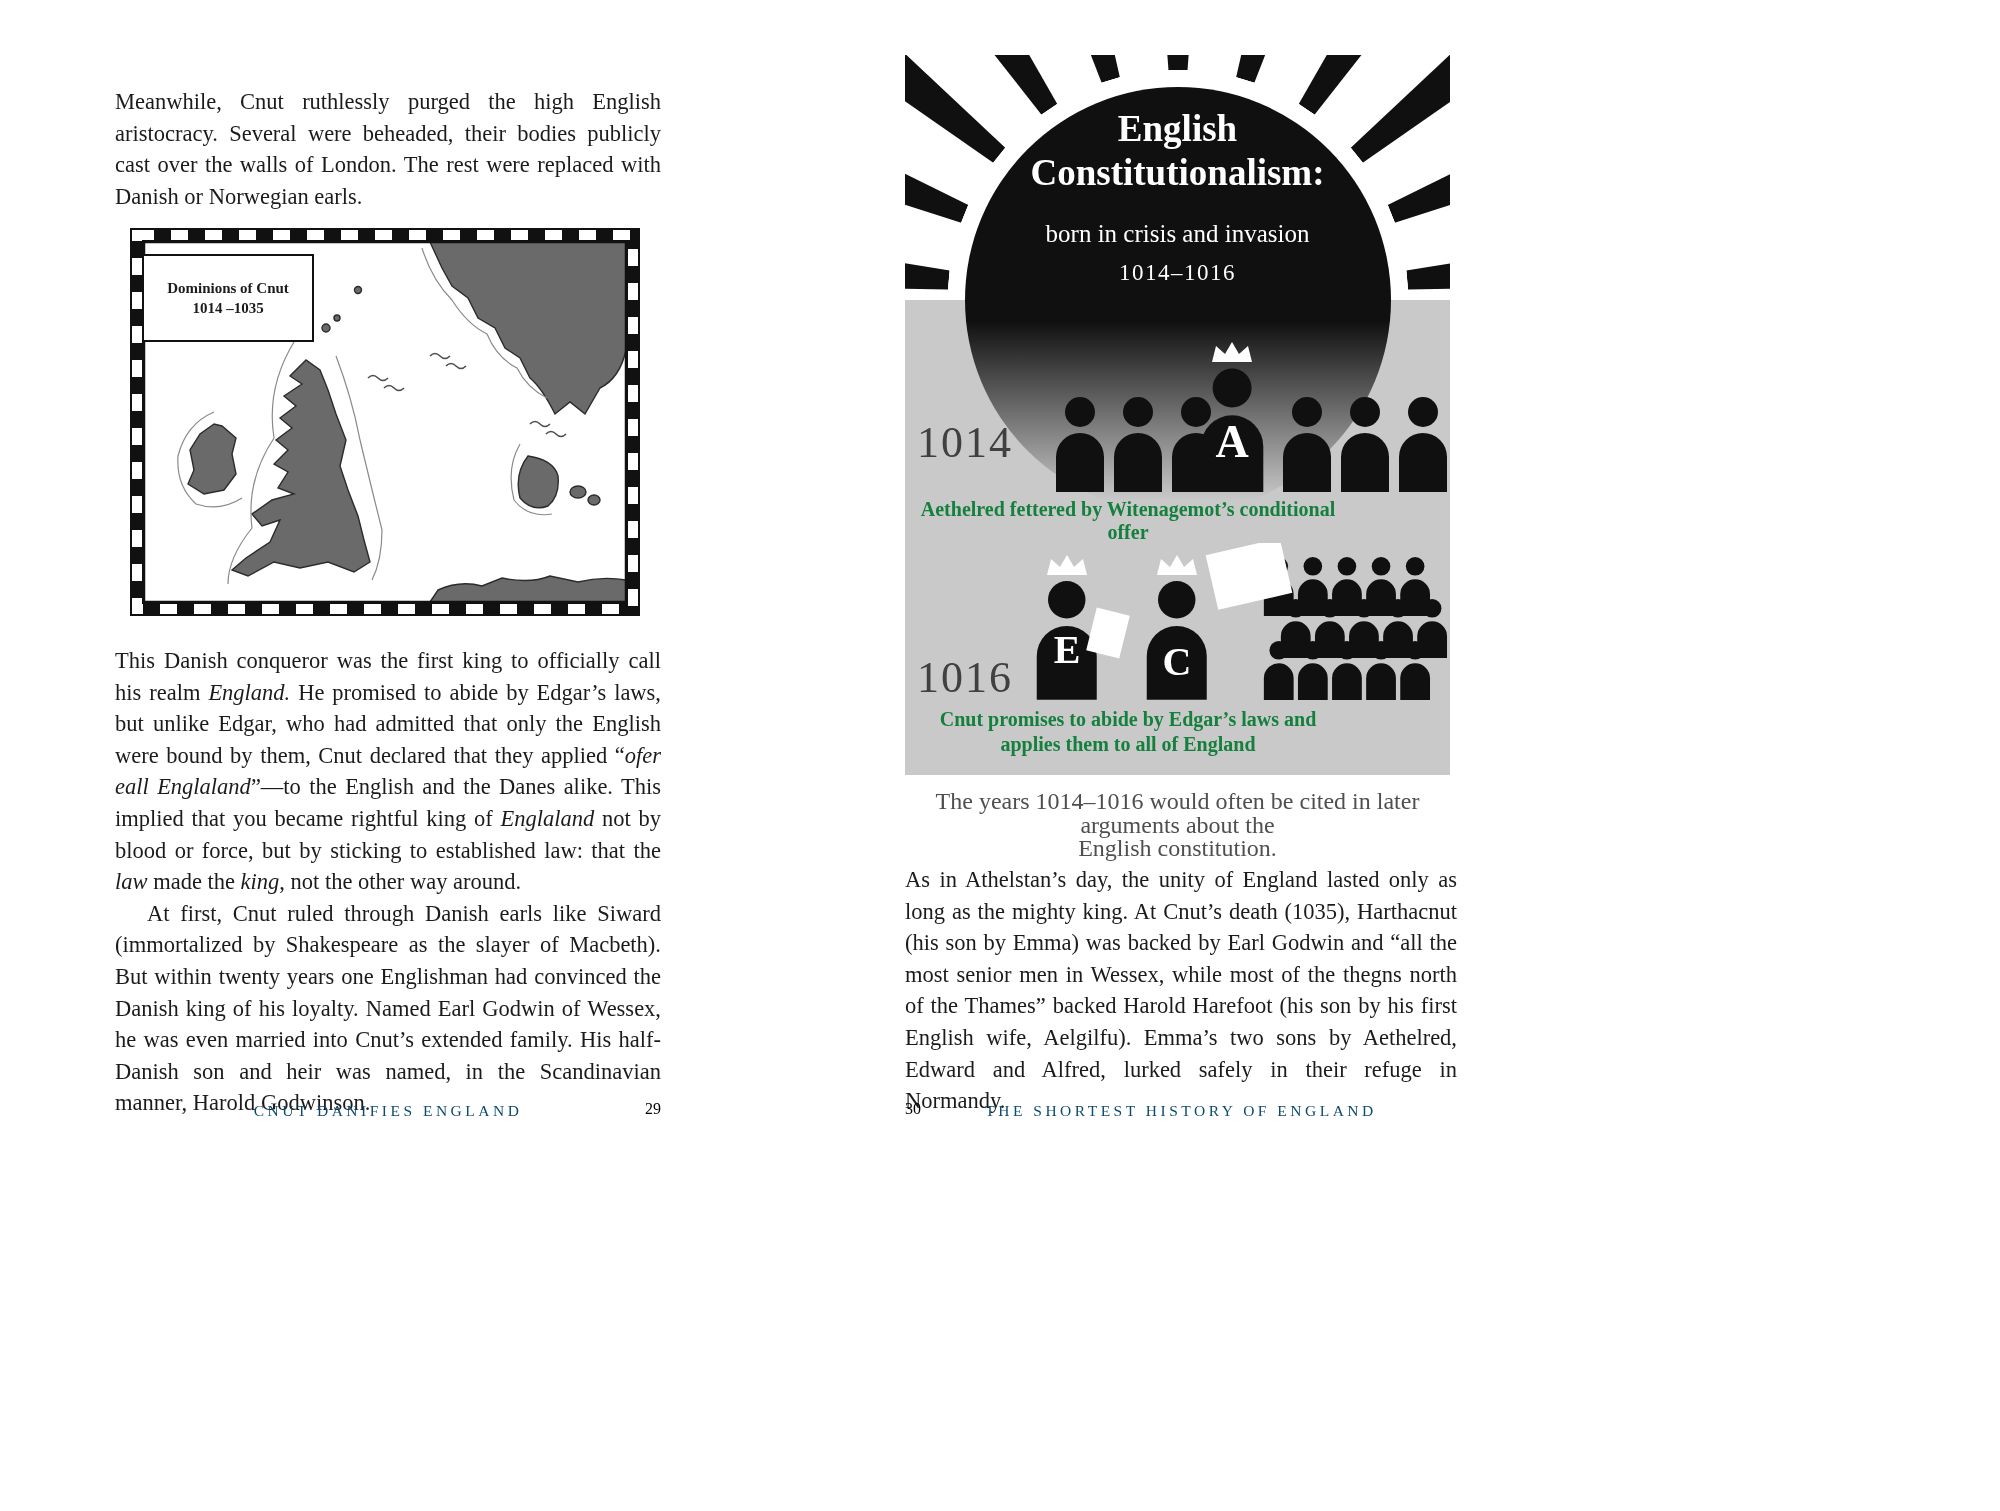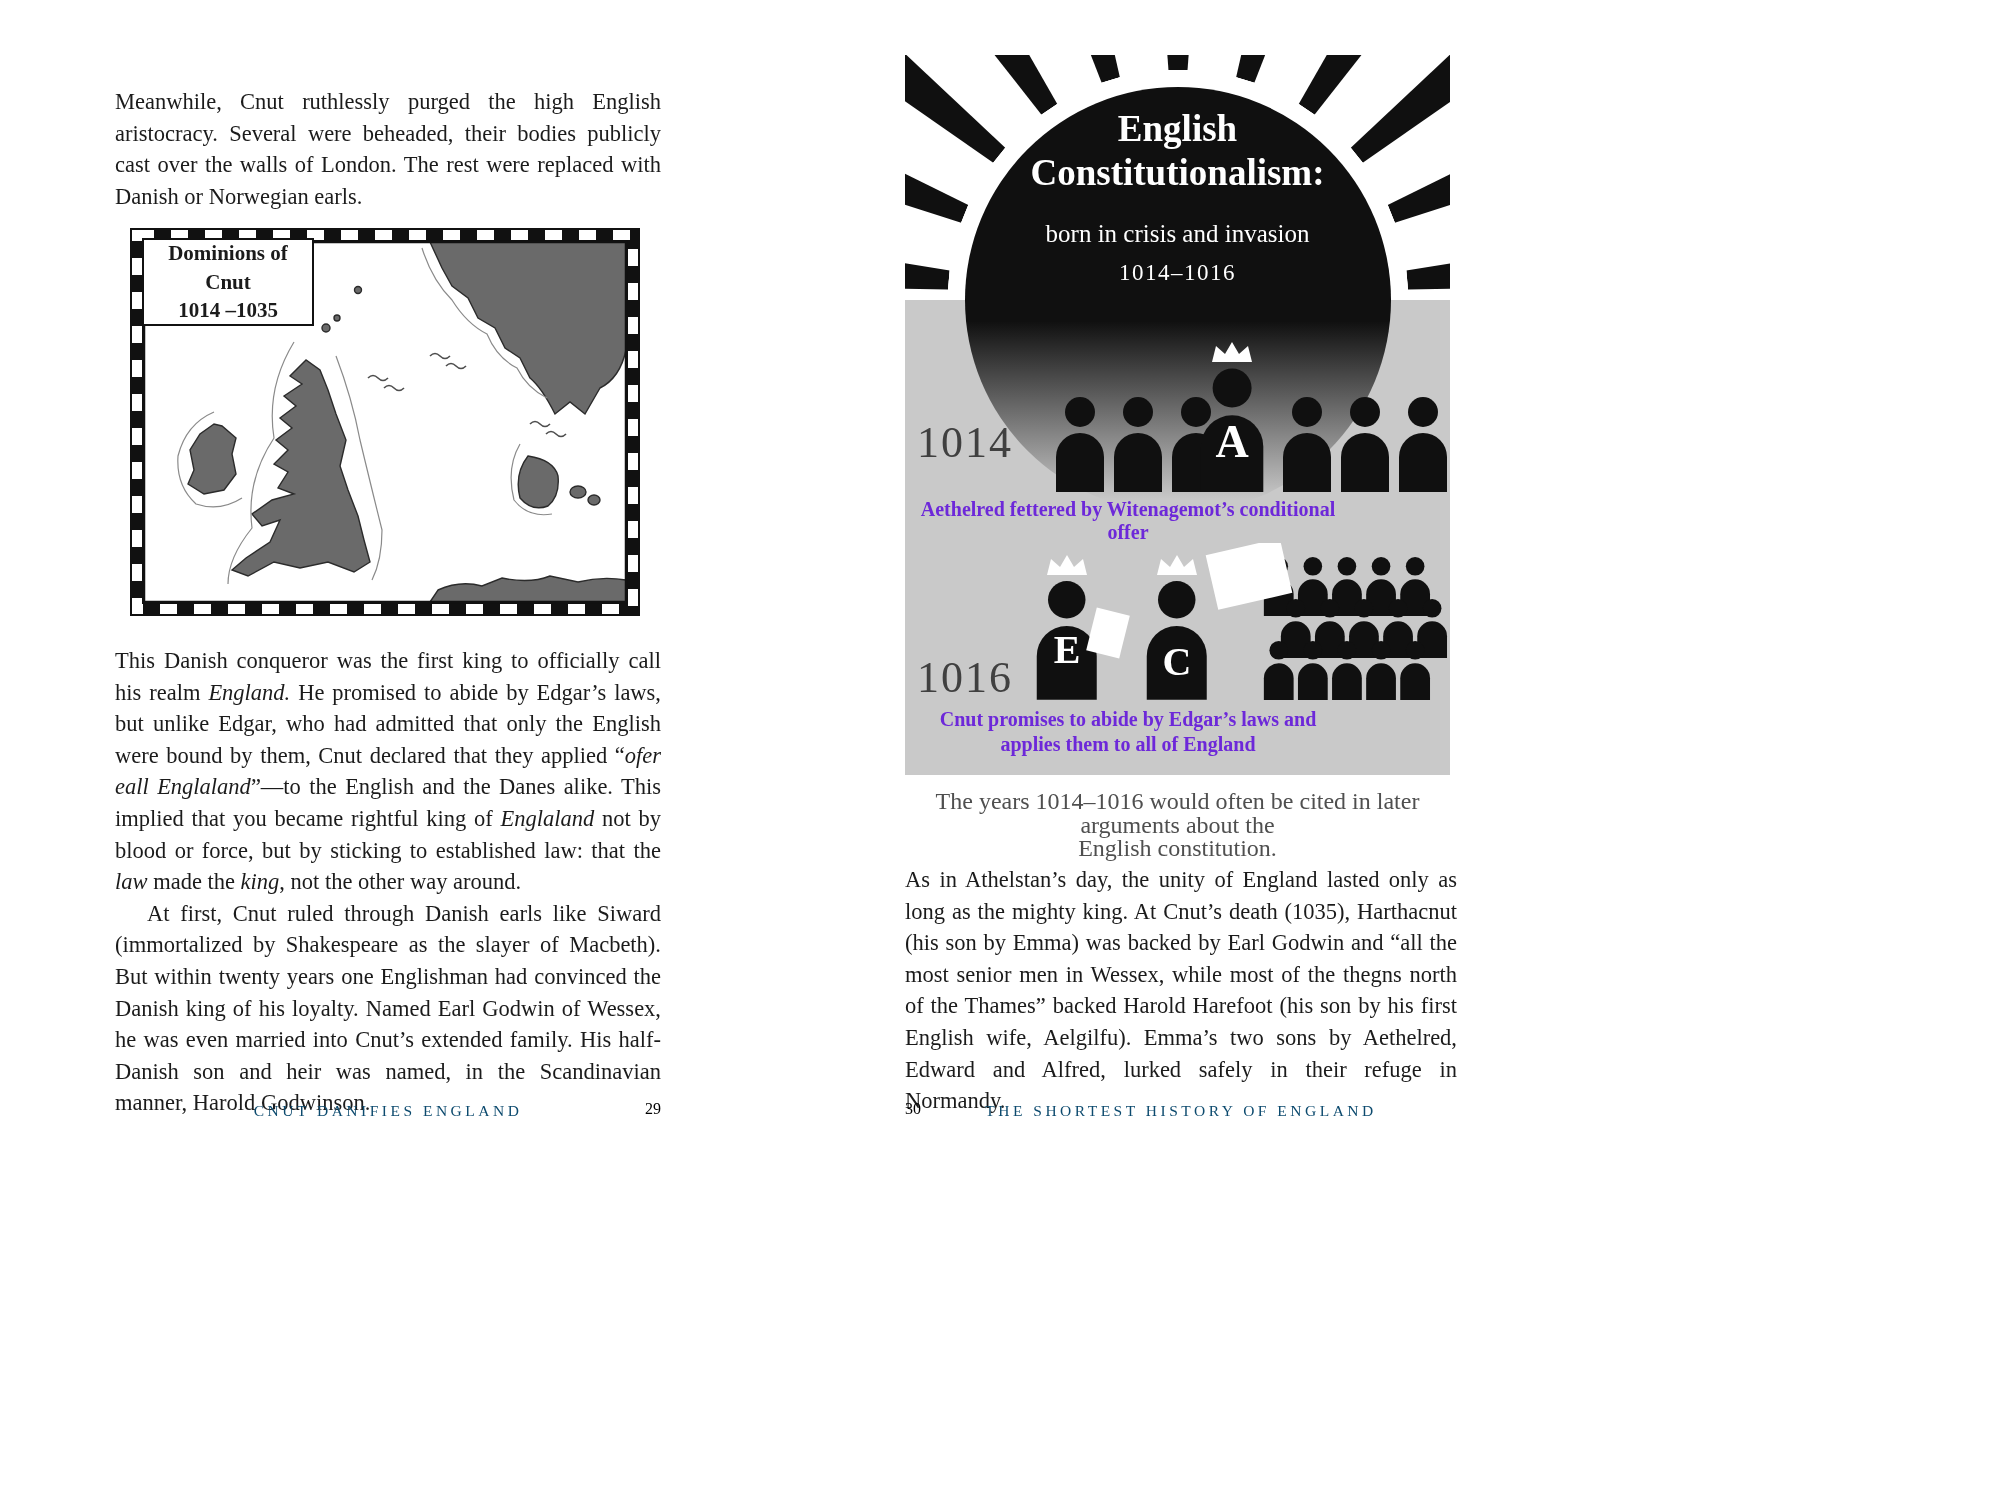--- a/index.html
+++ b/index.html
@@ -25,24 +25,24 @@
   .indent { text-indent: 32px; }
   em { font-style: italic; }
 
   
   .lp-para1 { position: absolute; left: 115px; top: 86px; width: 546px; }
   .lp-para23 { position: absolute; left: 115px; top: 645px; width: 546px; }
 
   .map-fig { position: absolute; left: 130px; top: 228px; width: 510px; height: 388px; }
   .map-fig svg { display: block; }
   .map-label {
-    position: absolute; left: 12px; top: 10px; width: 172px; height: 88px;
+    position: absolute; left: 12px; top: 26px; width: 172px; height: 88px;
     background: #ffffff; border: 2.5px solid #111;
     display: flex; flex-direction: column; align-items: center; justify-content: center;
-    font-weight: bold; font-size: 21px; line-height: 1.35; text-align: center; font-family: Liberation Serif, serif;
+    font-weight: bold; font-size: 15px; line-height: 1.35; text-align: center; font-family: Liberation Serif, serif;
   }
 
   
   .info-panel {
     position: absolute; left: 905px; top: 55px; width: 545px; height: 720px;
     overflow: hidden;
   }
   .ray {
     position: absolute; left: 245px; top: -175px; width: 56px; height: 190px;
     background: #101010;
@@ -64,21 +64,21 @@
     letter-spacing: 2px; color: #404040;
   }
   .year-1014 { top: 362px; }
   .year-1016 { top: 597px; }
 
   .scene-1014 { position: absolute; left: 0; top: 270px; }
   .scene-1016 { position: absolute; left: 0; top: 488px; }
 
   .ig-caption {
     position: absolute; left: 0; width: 446px; text-align: center;
-    font-weight: bold; font-size: 20px; color: #6d28d9;
+    font-weight: bold; font-size: 20px; color: #15803d;
   }
   .cap1 { top: 443px; }
   .cap2 { top: 652px; line-height: 24.5px; }
 
   .fig { fill: #101010; }
   .paper { fill: #ffffff; }
   .king-letter {
     fill: #ffffff; font-weight: bold; font-family: "Liberation Serif", serif;
     text-anchor: middle;
   }

